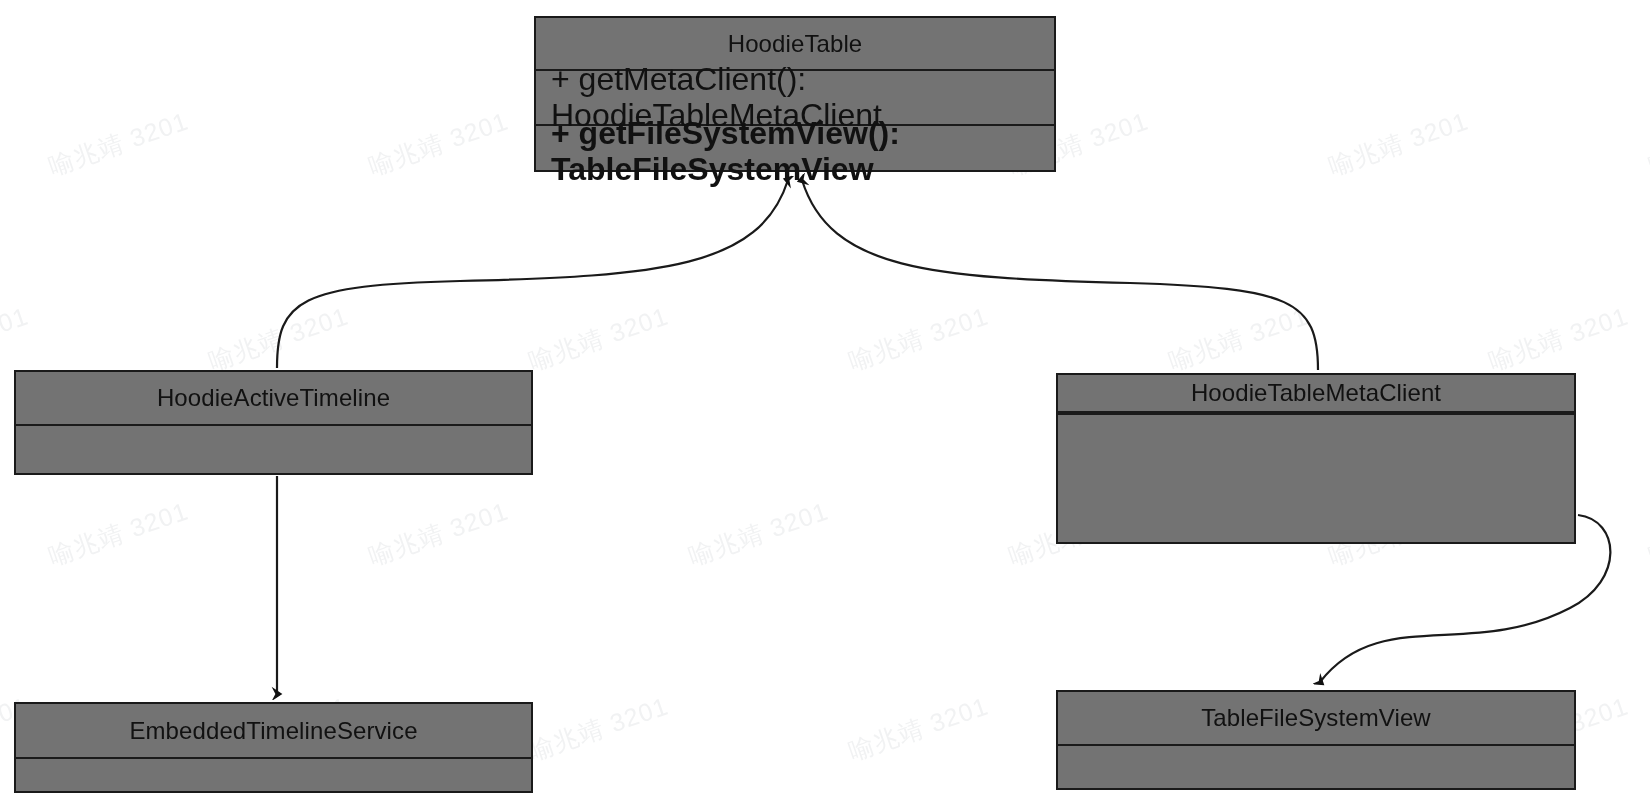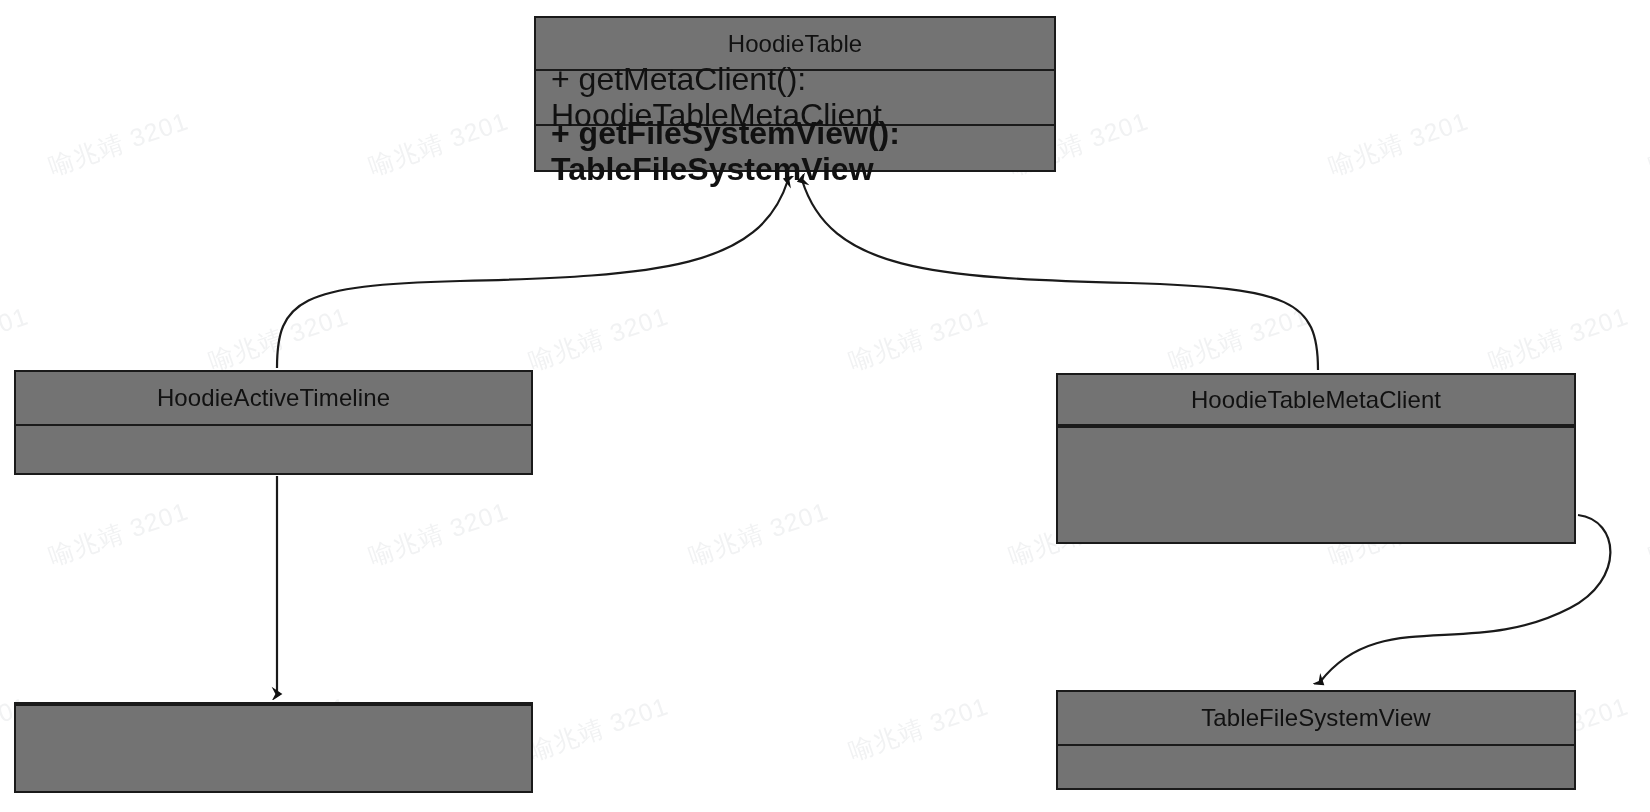--- a/index.html
+++ b/index.html
@@ -140,25 +140,26 @@
         <div class="uml-row uml-member" style="height: 53px; color: rgb(17, 17, 17);">+ getMetaClient(): HoodieTableMetaClient</div>
         <div class="uml-divider" style="border-top-color: rgb(26, 26, 26);"></div>
         <div class="uml-row uml-member" style="height: 52px; color: rgb(17, 17, 17); font-weight: bold;">+ getFileSystemView(): TableFileSystemView</div>
       </div>
       <div class="umlbox" style="left: 14px; top: 370px; width: 519px; height: 105px; border-color: rgb(26, 26, 26);">
         <div class="uml-row uml-title" style="height: 52px; color: rgb(17, 17, 17);">HoodieActiveTimeline</div>
         <div class="uml-divider" style="border-top-color: rgb(26, 26, 26);"></div>
         <div class="uml-row uml-empty" style="height: 53px;"></div>
       </div>
       <div class="umlbox" style="left: 1056px; top: 373px; width: 520px; height: 171px; border-color: rgb(26, 26, 26);">
-        <div class="uml-row uml-title" style="height: 49px; color: rgb(17, 17, 17);">HoodieTableMetaClient</div>
+        <div class="uml-row uml-title" style="height: 36px; color: rgb(17, 17, 17);">HoodieTableMetaClient</div>
         <div class="uml-divider" style="border-top-color: rgb(26, 26, 26);"></div>
         <div class="uml-divider" style="border-top-color: rgb(26, 26, 26);"></div>
       </div>
       <div class="umlbox" style="left: 14px; top: 702px; width: 519px; height: 91px; border-color: rgb(26, 26, 26);">
+        <div class="uml-row uml-title" style="height: 53px; color: rgb(17, 17, 17);">EmbeddedTimelineService</div>
         <div class="uml-divider" style="border-top-color: rgb(26, 26, 26);"></div>
         <div class="uml-row uml-empty" style="height: 38px;"></div>
       </div>
       <div class="umlbox" style="left: 1056px; top: 690px; width: 520px; height: 100px; border-color: rgb(26, 26, 26);">
         <div class="uml-row uml-title" style="height: 52px; color: rgb(17, 17, 17);">TableFileSystemView</div>
         <div class="uml-divider" style="border-top-color: rgb(26, 26, 26);"></div>
         <div class="uml-row uml-empty" style="height: 48px;"></div>
       </div>
     </div>
 

